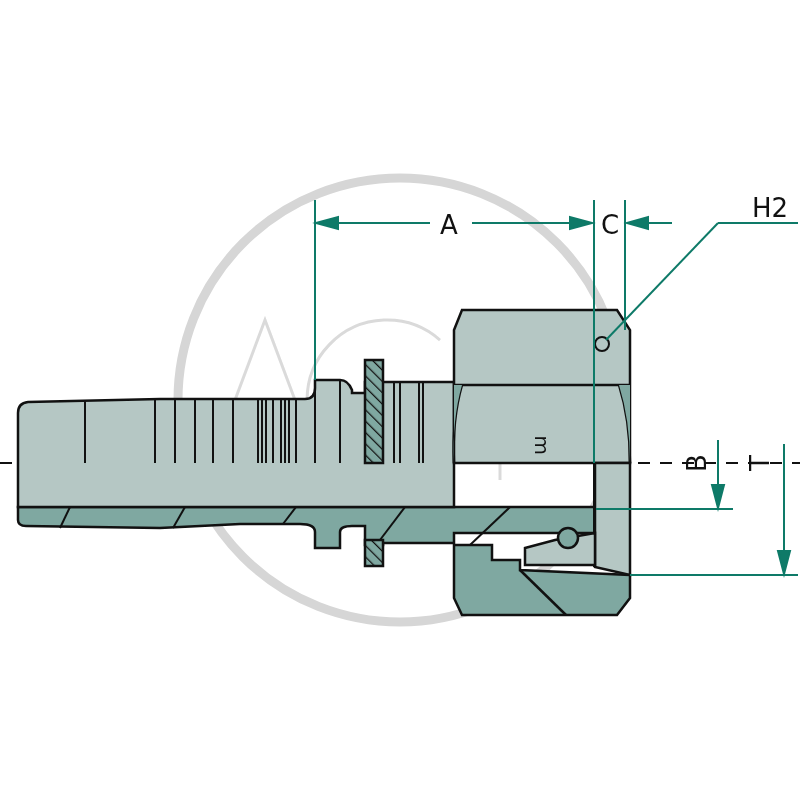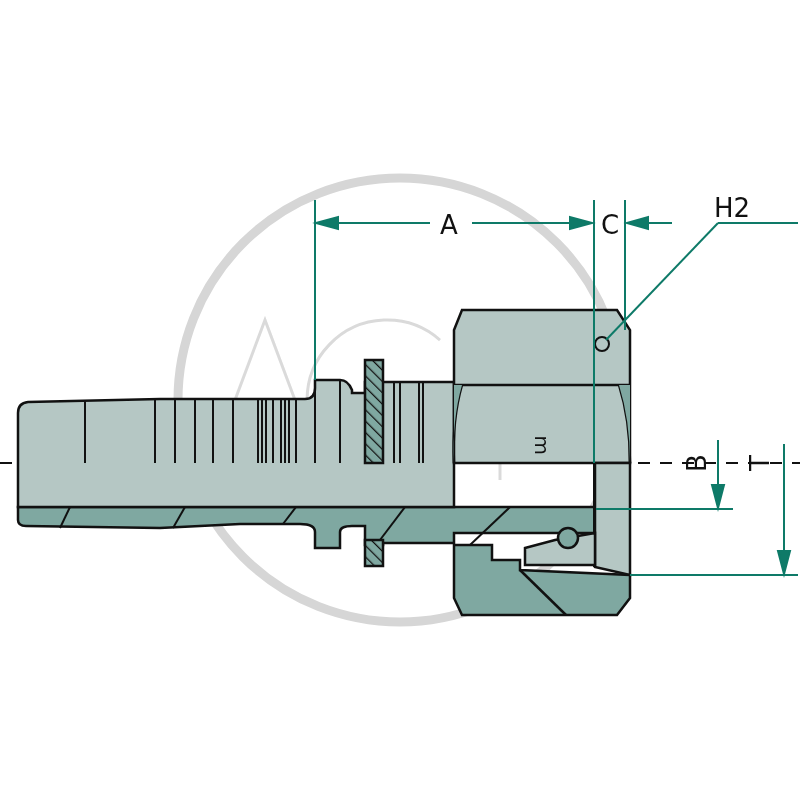--- a/index.html
+++ b/index.html
@@ -111,16 +111,16 @@
     <polygon points="718,508 712,485 724,485"></polygon>
 
     <line x1="630" y1="575" x2="798" y2="575"></line>
     <line x1="784" y1="444" x2="784" y2="565"></line>
     <polygon points="784,574 778,551 790,551"></polygon>
   </g>
 </svg>
 
 <span class="lbl" style="left:440px;top:212px;">A</span>
 <span class="lbl" style="left:601px;top:212px;">C</span>
-<span class="lbl" style="left:714px;top:195px;">H2</span>
+<span class="lbl" style="left:752px;top:195px;">H2</span>
 <span class="lbl rot" style="left:688px;top:450px;">B</span>
 <span class="lbl rot" style="left:752px;top:450px;">T</span>
 </div>
 
 </body></html>

